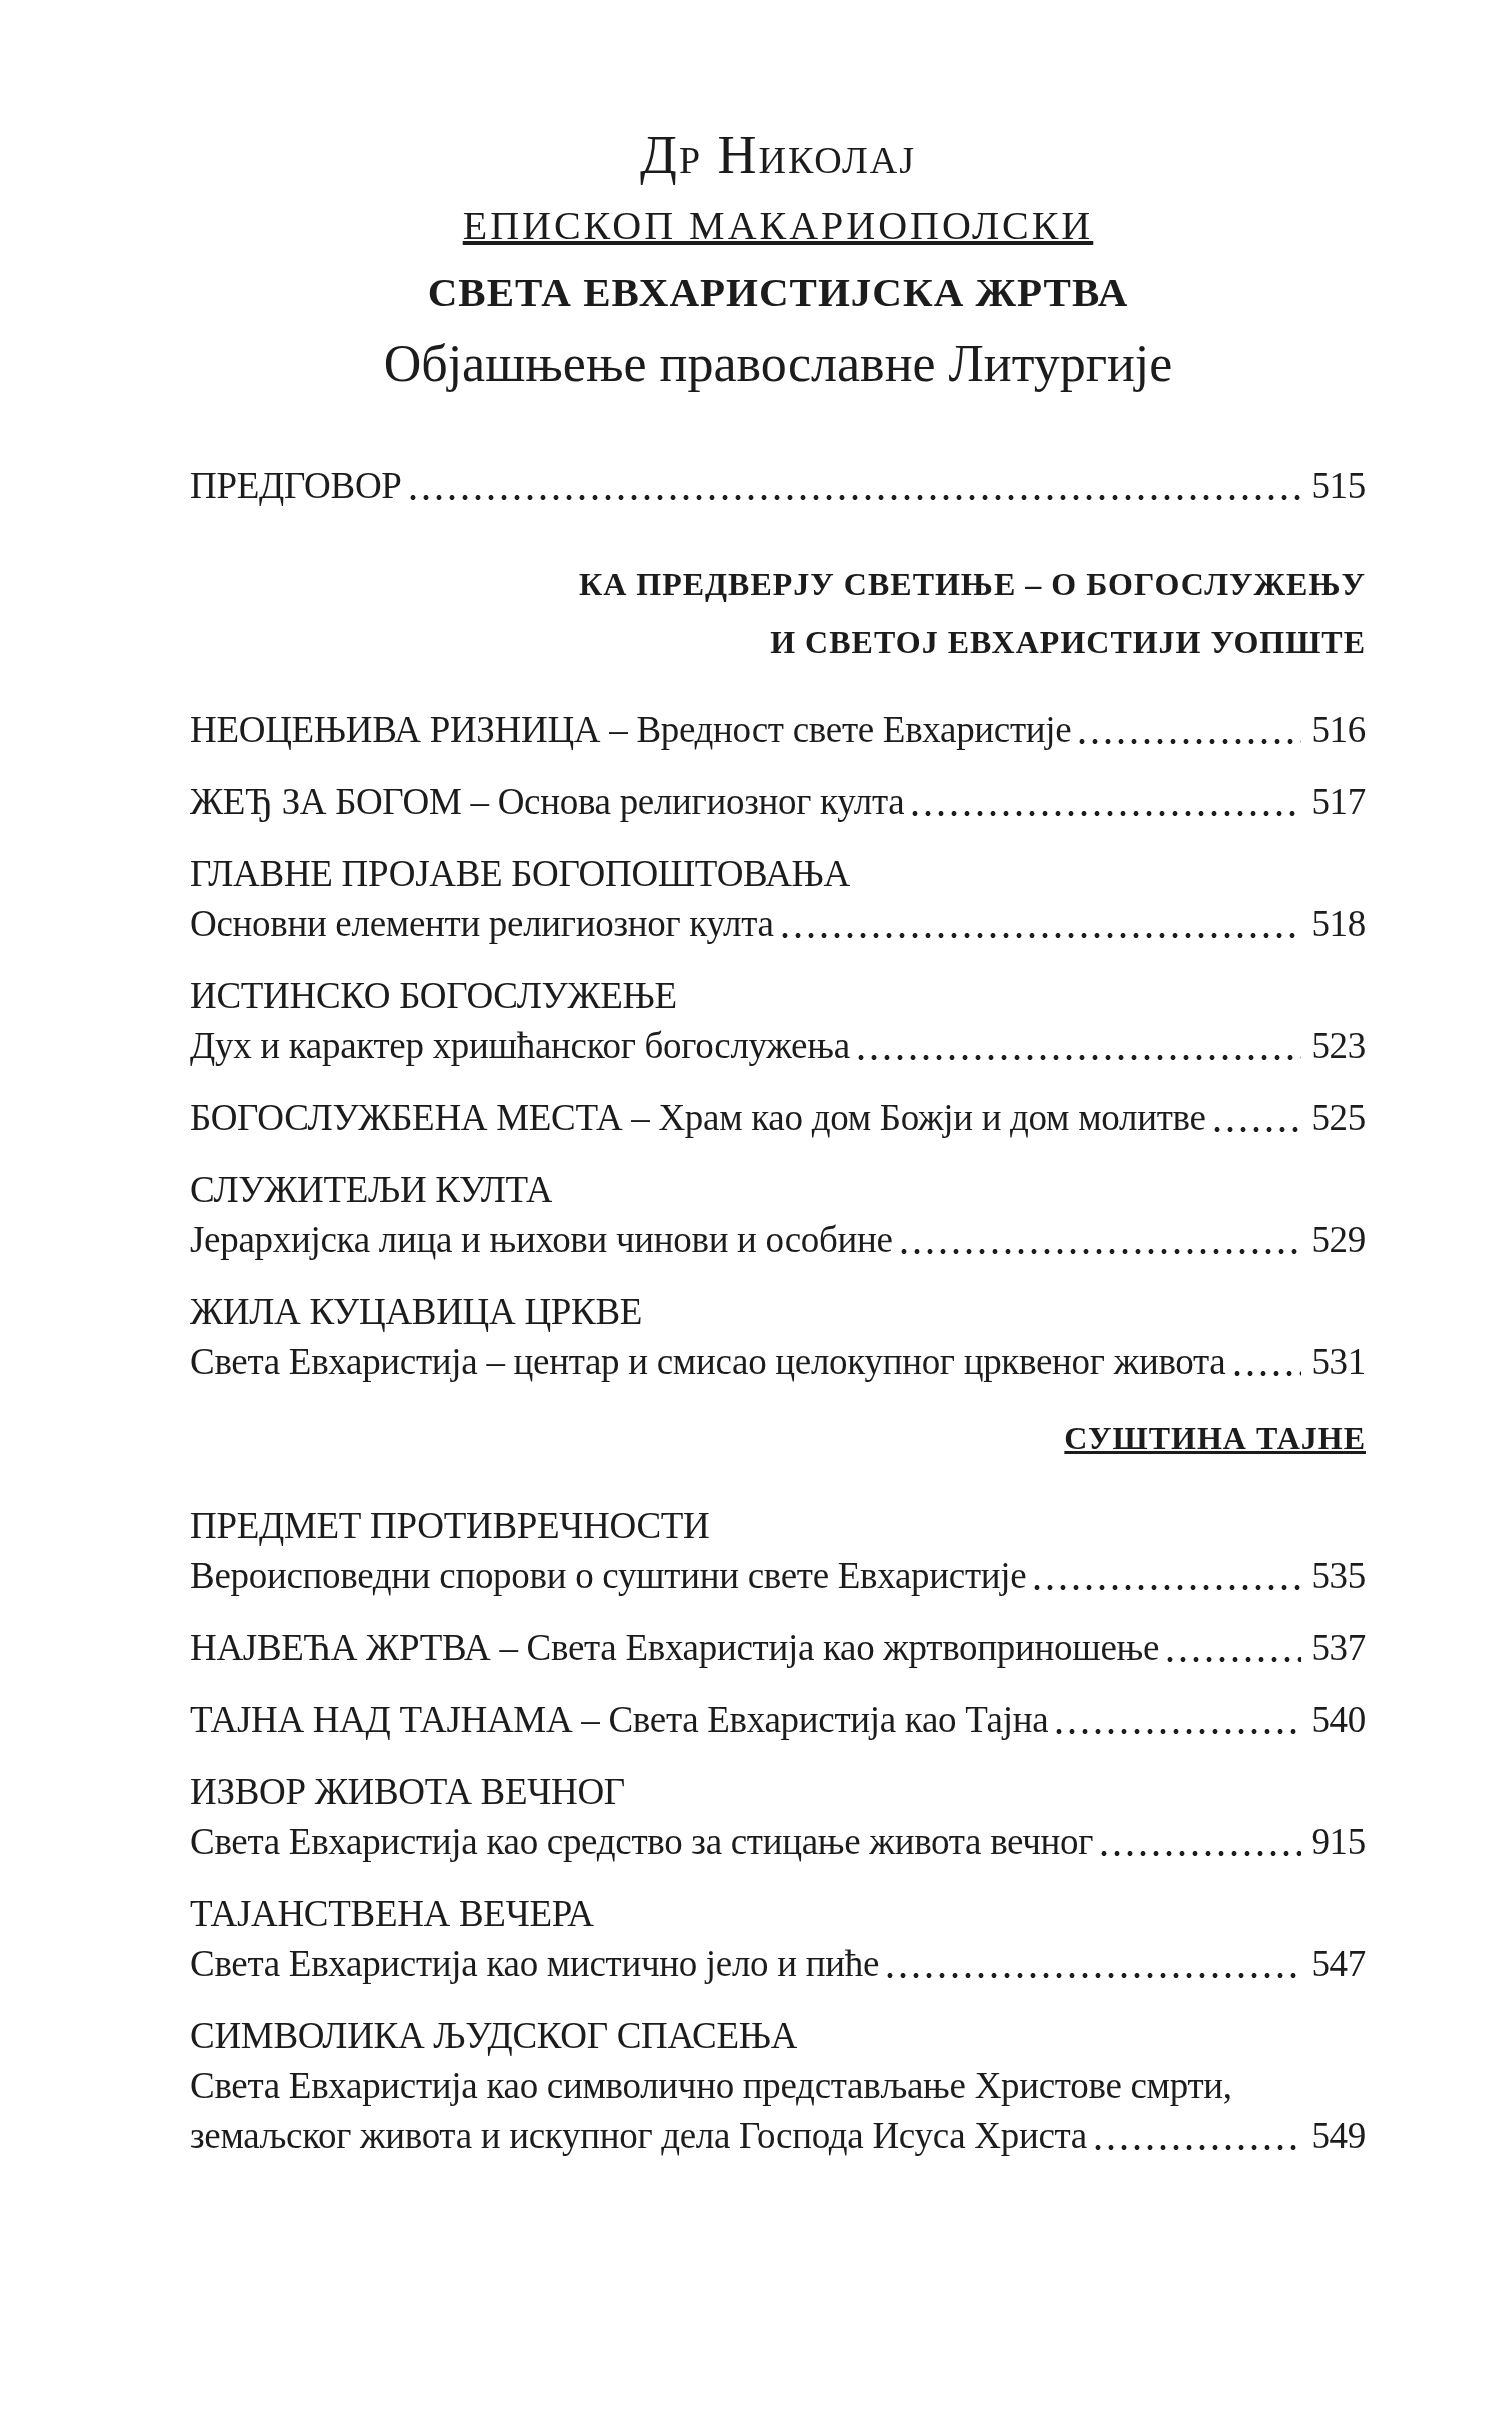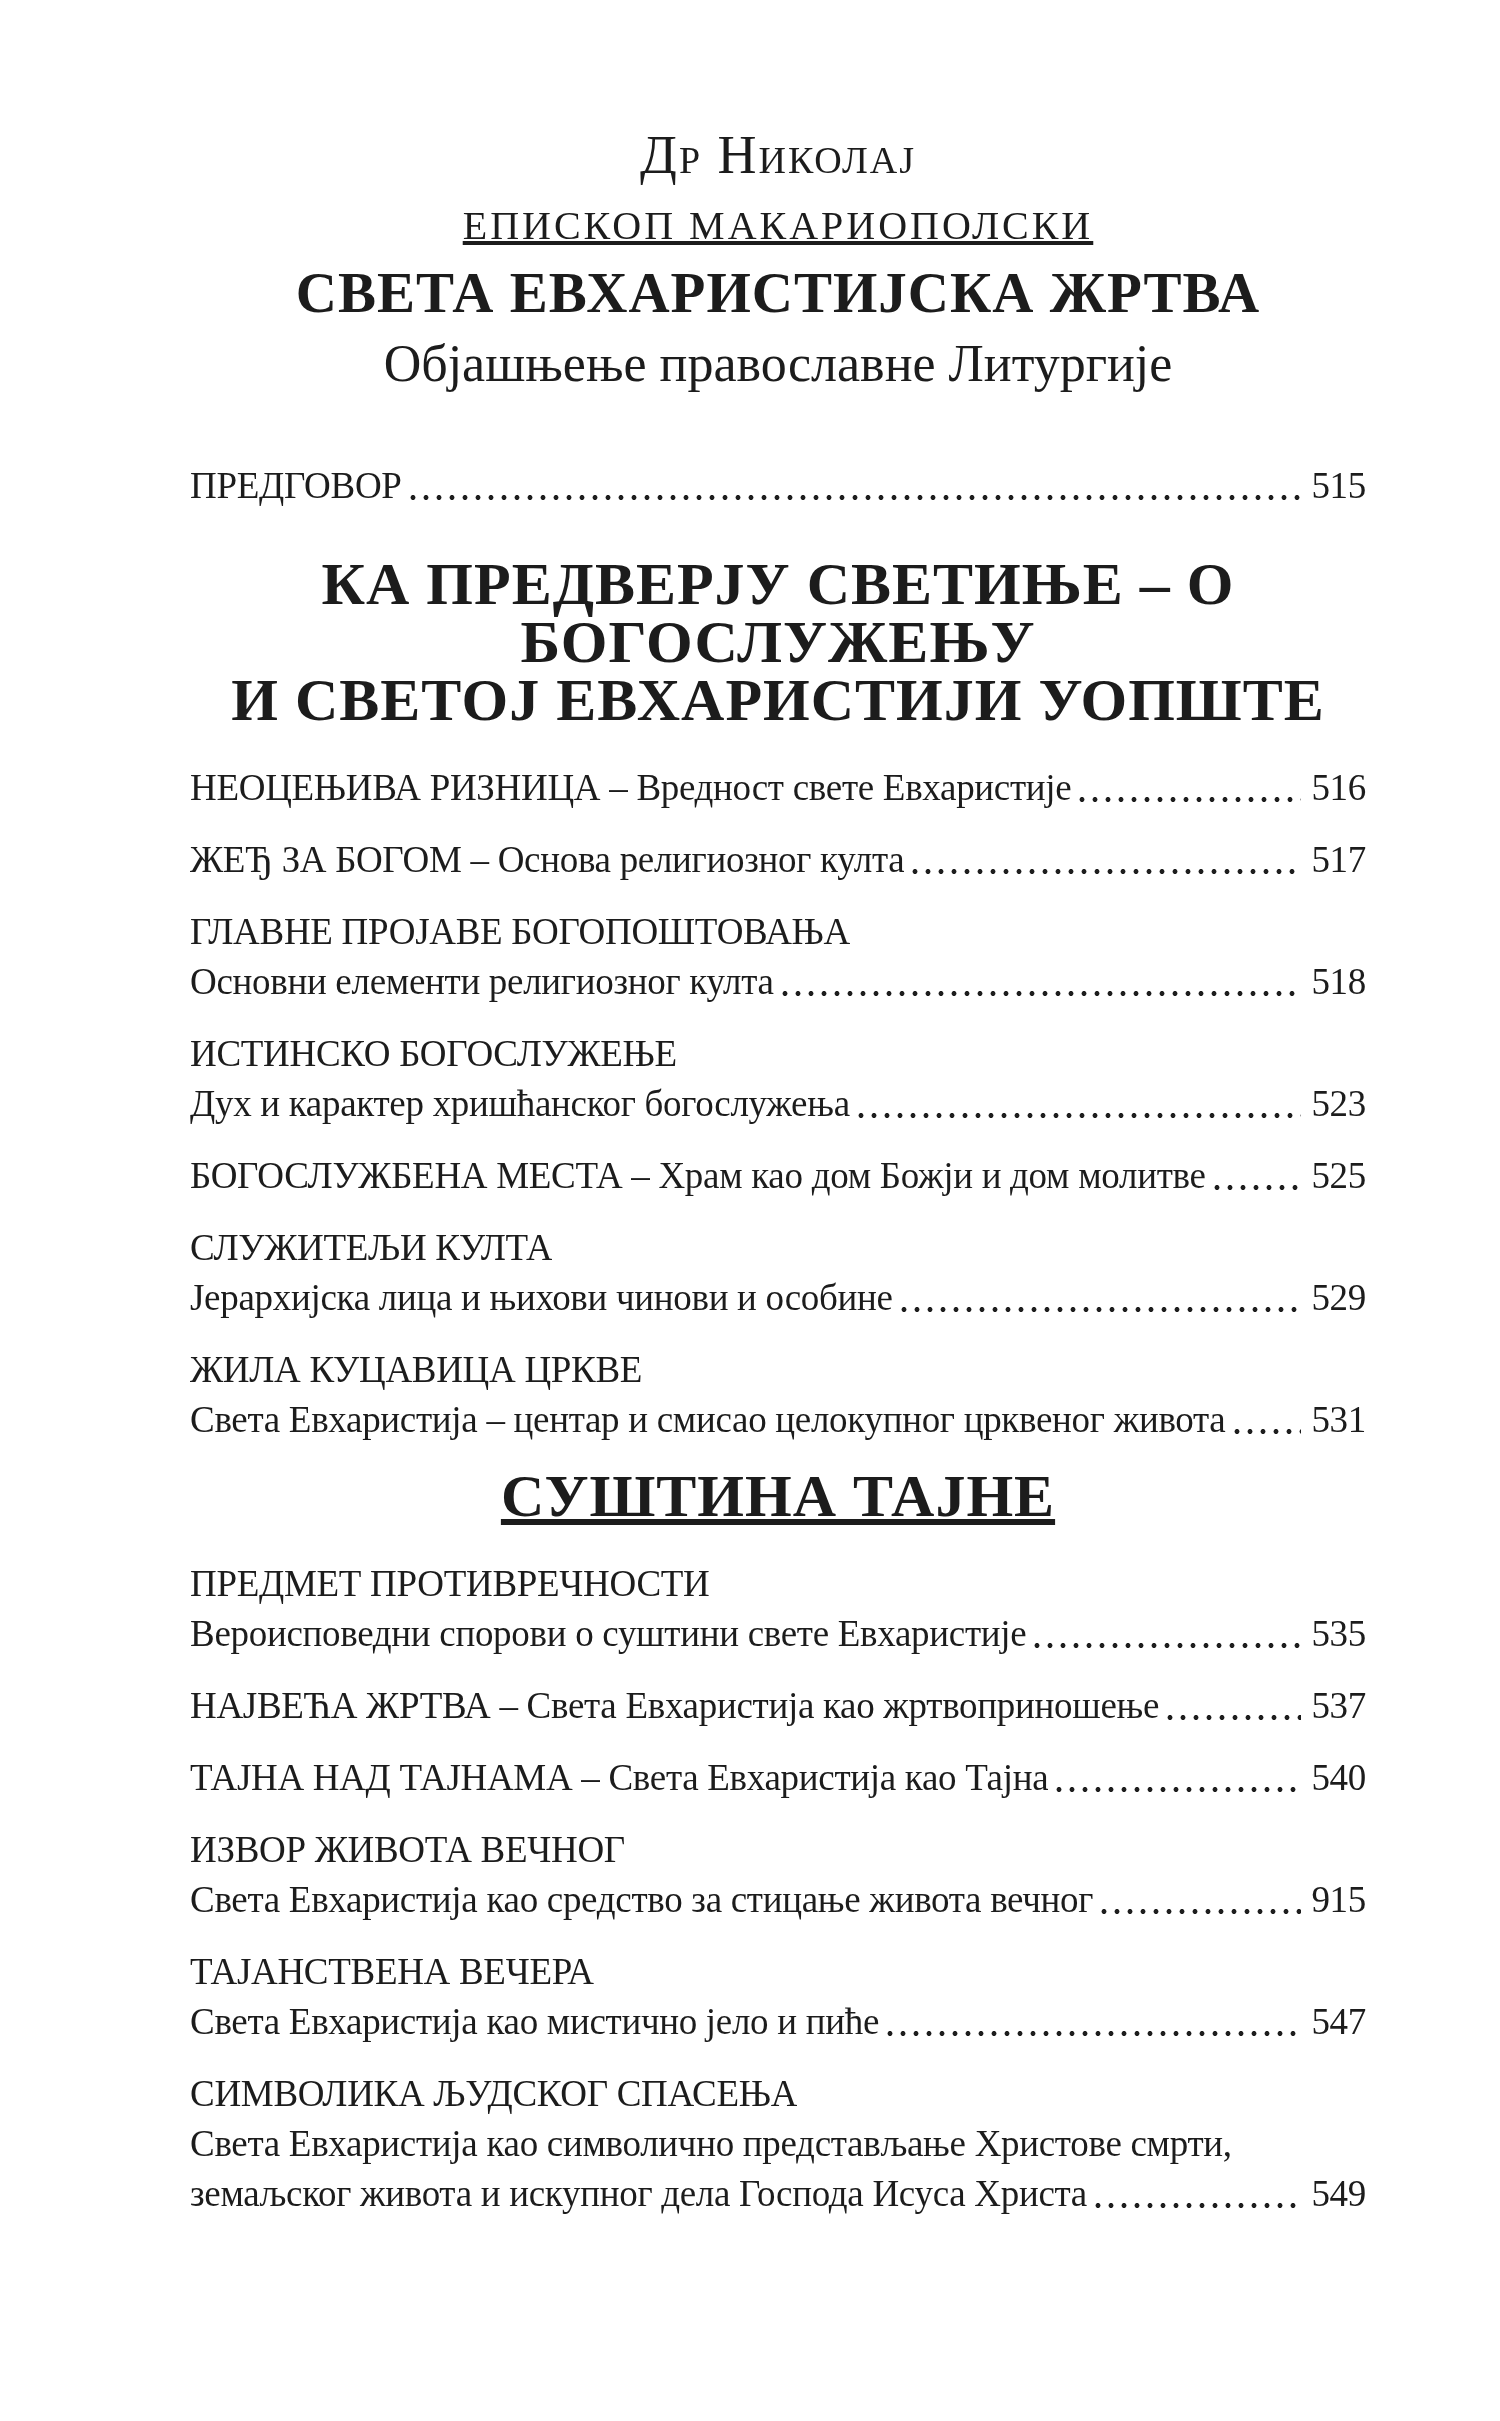--- a/index.html
+++ b/index.html
@@ -9,21 +9,21 @@
     font-family: "Liberation Serif", "DejaVu Serif", serif;
     color: #1c1c1c;
     -webkit-font-smoothing: antialiased;
   }
   .page { width: 1500px; height: 2421px; box-sizing: border-box; padding: 0 134px 0 190px; }
 
   
   .title-block { padding-top: 128px; text-align: center; }
   .t-author   { font-size: 54px; line-height: 54px; font-variant: small-caps; letter-spacing: 2px; }
   .t-rank     { font-size: 40px; line-height: 40px; margin-top: 24px; letter-spacing: 3px; font-variant: small-caps; text-decoration: underline; }
-  .t-title    { font-size: 57px; line-height: 57px; margin-top: 18px; font-weight: bold; letter-spacing: 1px; }
+  .t-title    { font-size: 41px; line-height: 57px; margin-top: 18px; font-weight: bold; letter-spacing: 1px; }
   .t-subtitle { font-size: 52px; line-height: 50px; margin-top: 18px; }
 
   
   .row {
     display: flex;
     align-items: flex-end;
     font-size: 37px;
     line-height: 50px;
     letter-spacing: -0.3px;
     white-space: nowrap;
@@ -40,23 +40,23 @@
     background-repeat: repeat-x;
     background-position: left bottom;
   }
   .pageno { flex: 0 0 auto; text-align: right; }
 
   .preface-row { margin-top: 72px; }
 
   .entry { margin-bottom: 22px; }
 
   .section-heading {
-    text-align: center;
+    text-align: right;
     font-weight: bold;
-    font-size: 60px;
+    font-size: 32px;
     line-height: 58px;
     letter-spacing: 1px;
     margin: 44px 0 34px 0;
   }
   #sections section:nth-of-type(2) .section-heading { margin-top: 18px; text-decoration: underline; }
 </style>
 </head>
 <body>
 
 <div class="page">

